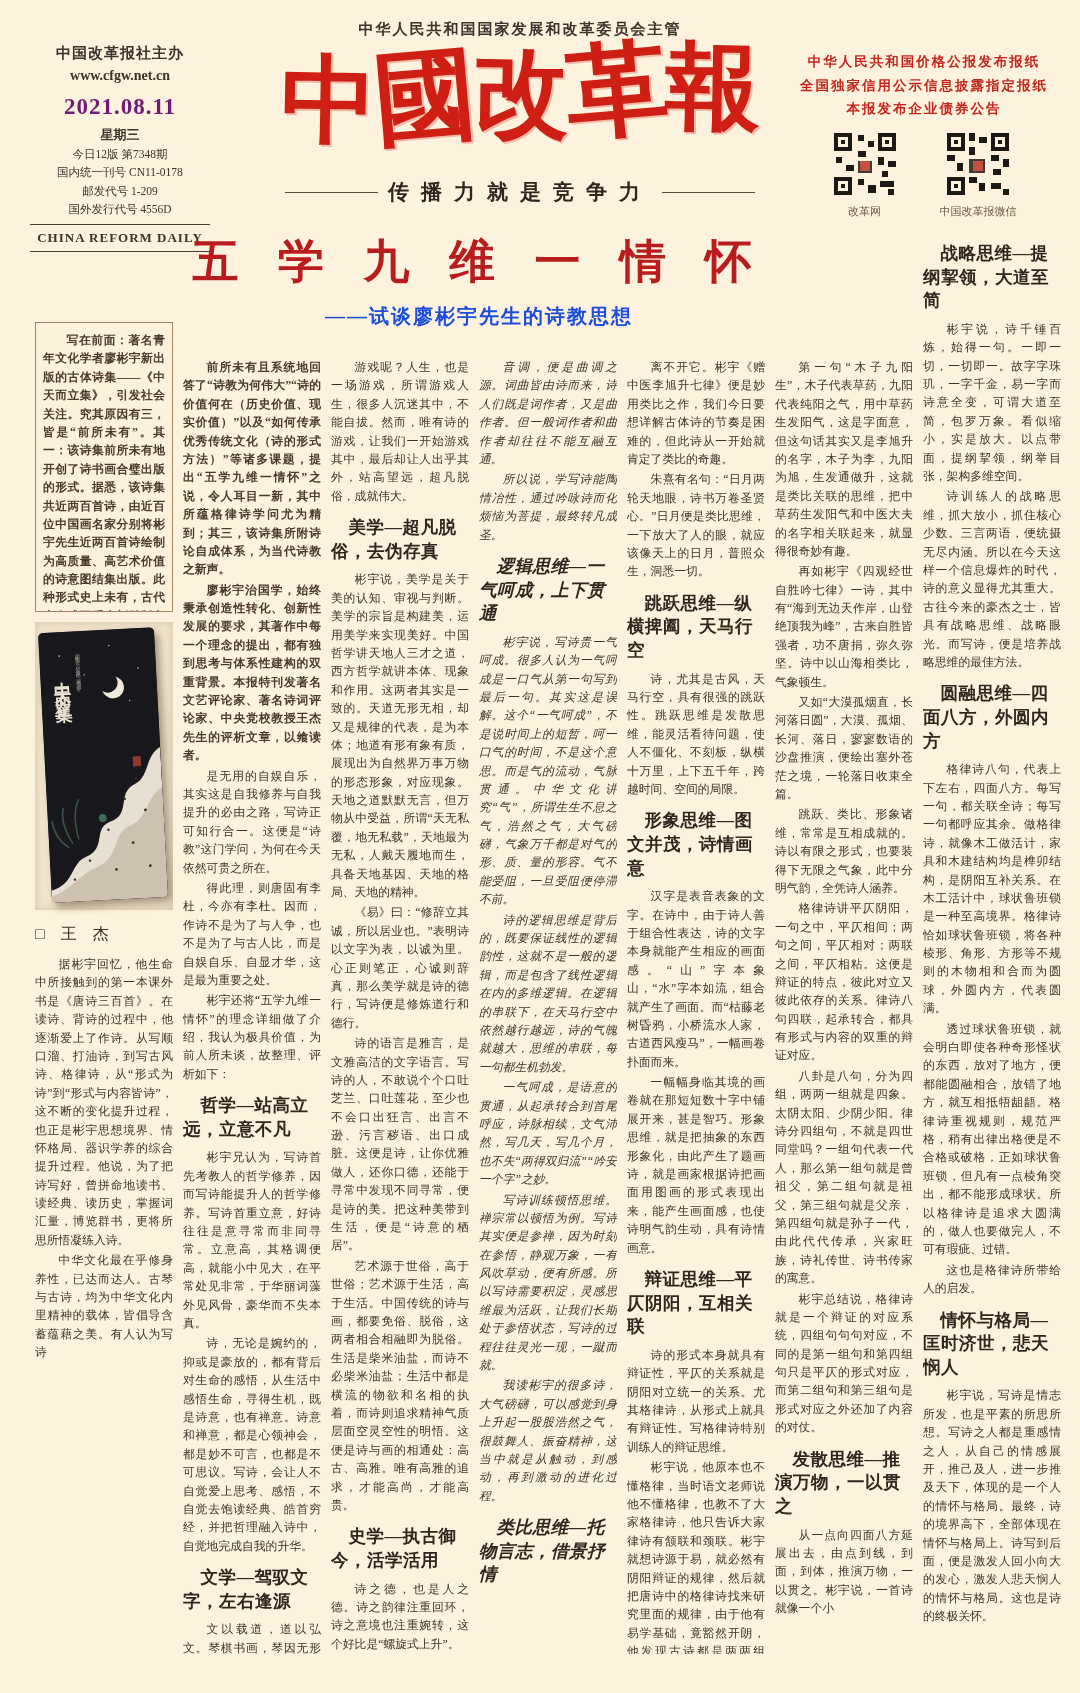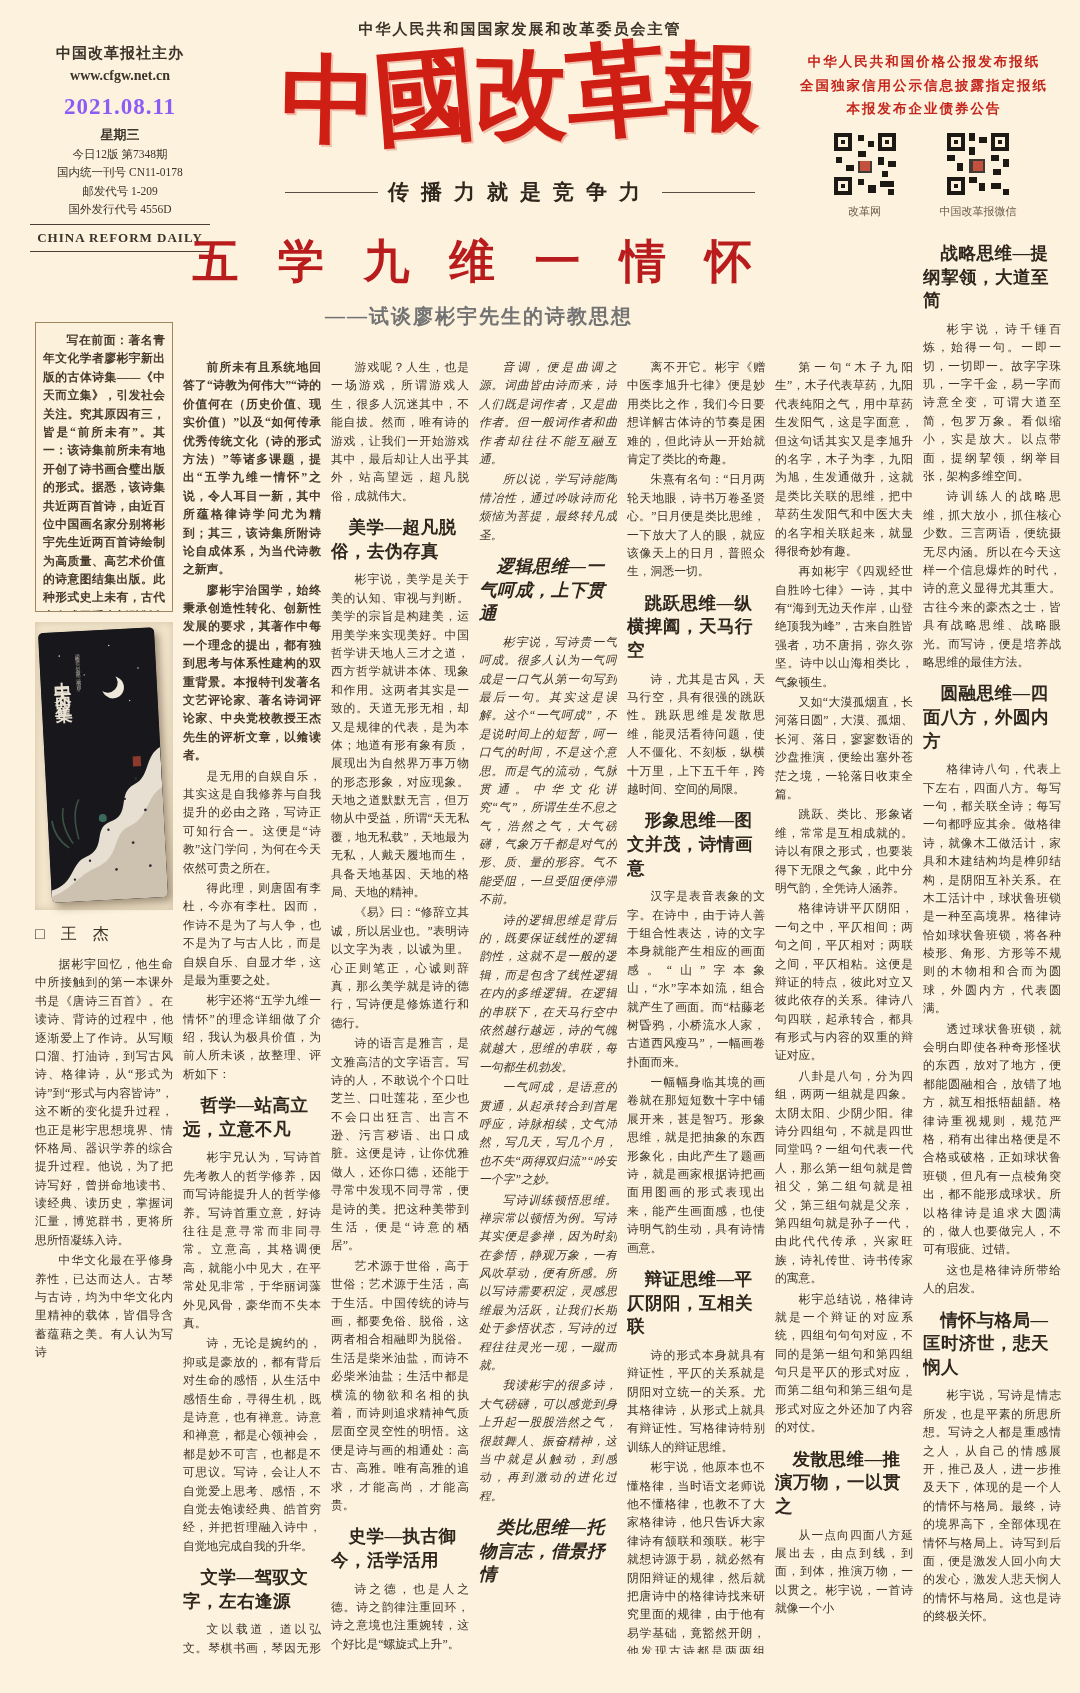--- a/index.html
+++ b/index.html
@@ -2,21 +2,21 @@
 <html><head>
 <meta charset="utf-8">
 <style>
   html,body{margin:0;padding:0;background:#8a8378;}
   #page{position:relative;width:1080px;height:1693px;background:#fcf2dd;overflow:hidden;
         font-family:"Liberation Serif","DejaVu Serif",serif;color:#3c332a;}
   
   .hleft{position:absolute;left:30px;top:42px;width:180px;text-align:center;line-height:1.55;}
   .hleft .pub{font-size:15px;font-weight:bold;letter-spacing:1px;}
   .hleft .url{font-size:14px;font-weight:bold;}
-  .hleft .date{font-size:23px;font-weight:bold;color:#8b5cf6;letter-spacing:1px;margin:2px 0 0;}
+  .hleft .date{font-size:23px;font-weight:bold;color:#701a75;letter-spacing:1px;margin:2px 0 0;}
   .hleft .wk{font-size:13px;font-weight:bold;}
   .hleft .meta{font-size:11.5px;line-height:1.6;}
   .hleft .eng{font-size:13px;font-weight:bold;letter-spacing:1px;margin-top:6px;
               border-top:1.5px solid #4a4036;border-bottom:1.5px solid #4a4036;padding:3px 0;}
   .supervisor{position:absolute;left:300px;top:20px;width:440px;text-align:center;
               font-size:15px;font-weight:bold;letter-spacing:2px;}
   .masthead{position:absolute;left:255px;top:38px;width:530px;text-align:center;
             font-size:98px;font-weight:bold;color:#cf1f14;line-height:1.15;
             transform:rotate(-2deg);letter-spacing:-2px;text-shadow:2px 2px 0 rgba(207,31,20,.25);}
   .masthead span{display:inline-block;}
@@ -26,21 +26,21 @@
   .sloganrow .ln{flex:1;height:1px;background:#5a4f42;}
   .slogan{font-size:21px;font-weight:bold;letter-spacing:12px;color:#2f261d;white-space:nowrap;}
   .hright{position:absolute;left:788px;top:50px;width:272px;text-align:center;}
   .hright .notice{font-size:13.5px;font-weight:bold;color:#c4261d;letter-spacing:2px;line-height:1.75;}
   .qrrow{display:flex;justify-content:center;gap:42px;margin-top:10px;}
   .qr{width:66px;height:66px;}
   .qrlabel{font-size:11px;color:#6b5c48;margin-top:3px;}
   
   .headline{position:absolute;left:183px;top:234px;width:592px;text-align:center;}
   .headline .t{font-size:46px;font-weight:bold;color:#b91c1c;letter-spacing:14px;line-height:1.2;text-align:center;}
-  .headline .s{font-size:20px;font-weight:bold;color:#737373;margin-top:14px;letter-spacing:2px;}
+  .headline .s{font-size:20px;font-weight:bold;color:#1d4ed8;margin-top:14px;letter-spacing:2px;}
   
   .col{position:absolute;width:138px;overflow:hidden;text-align:justify;}
   .p{font-size:11.8px;line-height:1.56;margin:0 0 2px;text-indent:2em;}
   .kai{color:#4a3b2c;font-weight:bold;}
   .h{font-size:17.5px;font-weight:bold;color:#2f261d;line-height:1.35;margin:11px 0 7px;
      text-indent:1em;letter-spacing:.5px;text-align:left;}
   #c1{left:35px;top:322px;height:1330px;}
   #c2{left:183px;top:358px;height:1296px;}
   #c3{left:331px;top:358px;height:1296px;}
   #c4{left:479px;top:358px;height:1296px;font-style:italic;}

